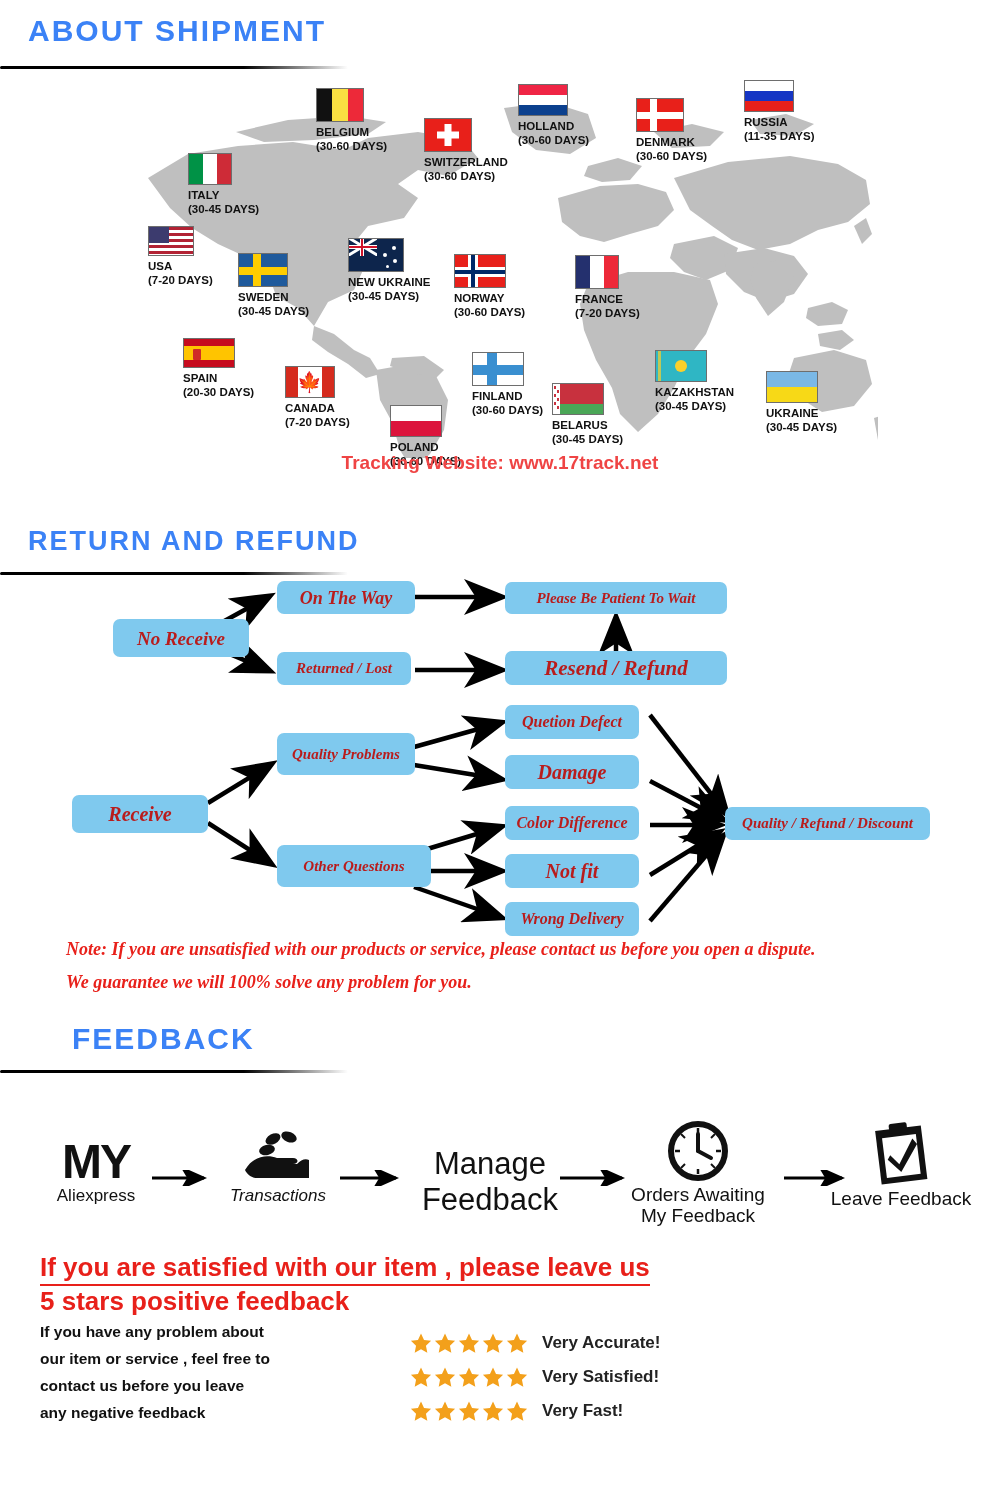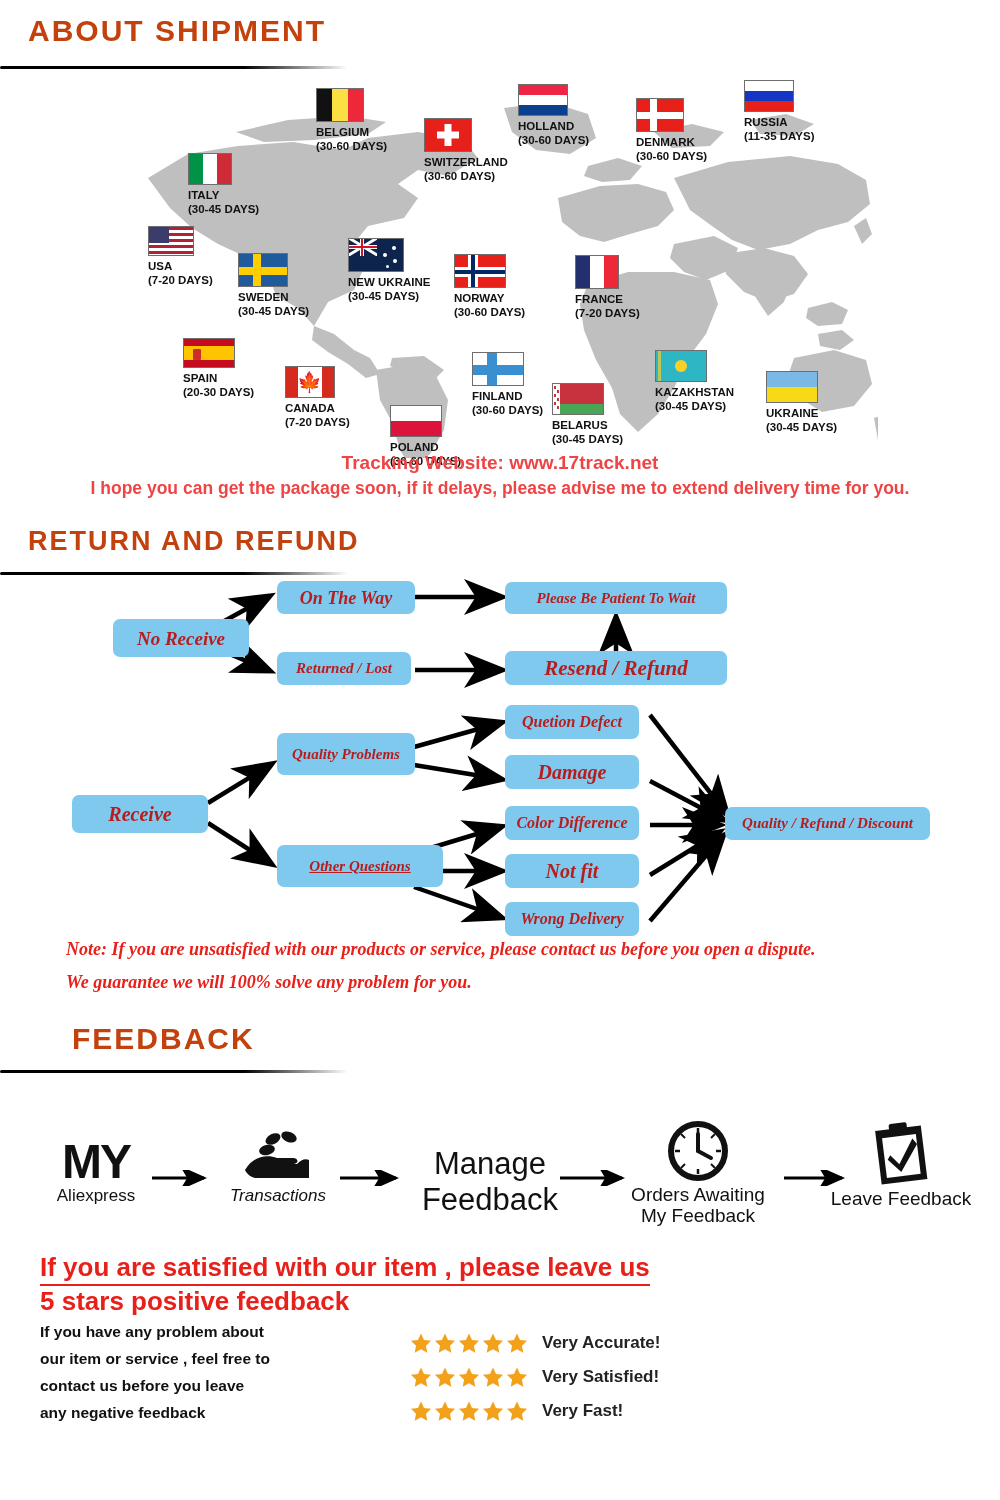--- a/index.html
+++ b/index.html
@@ -8,21 +8,21 @@
     background: #ffffff;
     font-family: "Liberation Sans", sans-serif;
     overflow: hidden;
   }
   .page { position: relative; width: 1000px; height: 1500px; background:#fff; }
 
   
   .sec-head {
     font-family: "Liberation Sans", sans-serif;
     font-weight: 700;
-    color: #c2410c;
+    color: #3b82f6;
     letter-spacing: 2px;
   }
   .sec-rule {
     height: 3px;
     background: linear-gradient(to right, #000 0%, #000 70%, #bbb 92%, #fff 100%);
     border-radius: 2px;
   }
 
   
   .map-wrap { position: absolute; left:0; top:58px; width:1000px; height:400px; }
@@ -342,21 +342,20 @@
       <span class="flag-box" style="width:52px;height:32px;">
         <span class="hstripe" style="top:0;height:50%;background:#7ab8e6;"></span>
         <span class="hstripe" style="top:50%;height:50%;background:#f7d917;"></span>
       </span>
       <div class="flag-name">UKRAINE</div>
       <div class="flag-days">(30-45 DAYS)</div>
     </div>
   </div>
 
   <div class="red-line" style="left:50%; transform:translateX(-50%); top:452px; font-size:19px;">Tracking Website: www.17track.net</div>
-  <div class="red-line" style="left:50%; transform:translateX(-50%); top:478px; font-size:17.5px;">I hope you can get the package soon, if it delays, please advise me to extend delivery time for you.</div>
 
   <div class="sec-head" style="position: absolute; left: 28px; top: 526px; font-size: 27px;">RETURN  AND  REFUND</div>
   <div class="sec-rule" style="position:absolute; left:0; top:572px; width:348px;"></div>
 
   <div style="position:absolute; left:0; top:575px; width:1000px; height:370px;">
     <svg class="flow-svg" viewBox="0 0 1000 370">
       <defs>
         <marker id="ah" markerWidth="10" markerHeight="8" refX="8" refY="4" orient="auto">
           <path d="M0,0 L10,4 L0,8 L2.6,4 Z" fill="#000"></path>
         </marker>
@@ -396,21 +395,21 @@
     </svg>
 
     <div class="fbox" style="left:72px; top:44px; width:136px; height:38px; font-size:19px;margin-left:41px;">No Receive</div>
     <div class="fbox" style="left:277px; top:6px; width:138px; height:33px; font-size:18px;">On The Way</div>
     <div class="fbox" style="left:277px; top:77px; width:134px; height:33px; font-size:15px;">Returned / Lost</div>
     <div class="fbox" style="left:505px; top:7px; width:222px; height:32px; font-size:15px;">Please Be Patient To Wait</div>
     <div class="fbox" style="left:505px; top:76px; width:222px; height:34px; font-size:21px;">Resend / Refund</div>
 
     <div class="fbox" style="left:72px; top:220px; width:136px; height:38px; font-size:20px;">Receive</div>
     <div class="fbox" style="left:277px; top:158px; width:138px; height:42px; font-size:15px;">Quality Problems</div>
-    <div class="fbox" style="left:277px; top:270px; width:166px; height:42px; font-size:15px;text-decoration:underline;">Other Questions</div>
+    <div class="fbox" style="left:277px; top:270px; width:154px; height:42px; font-size:15px;">Other Questions</div>
 
     <div class="fbox" style="left:505px; top:130px; width:134px; height:34px; font-size:16px;">Quetion Defect</div>
     <div class="fbox" style="left:505px; top:180px; width:134px; height:34px; font-size:20px;">Damage</div>
     <div class="fbox" style="left:505px; top:231px; width:134px; height:34px; font-size:16px;">Color Difference</div>
     <div class="fbox" style="left:505px; top:279px; width:134px; height:34px; font-size:20px;">Not fit</div>
     <div class="fbox" style="left:505px; top:327px; width:134px; height:34px; font-size:16px;">Wrong Delivery</div>
 
     <div class="fbox" style="left:725px; top:232px; width:205px; height:33px; font-size:15px;">Quality / Refund / Discount</div>
   </div>
 

